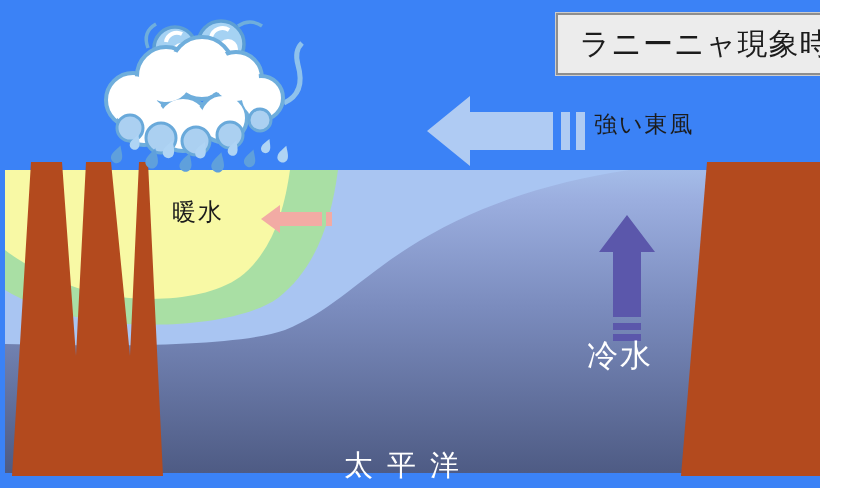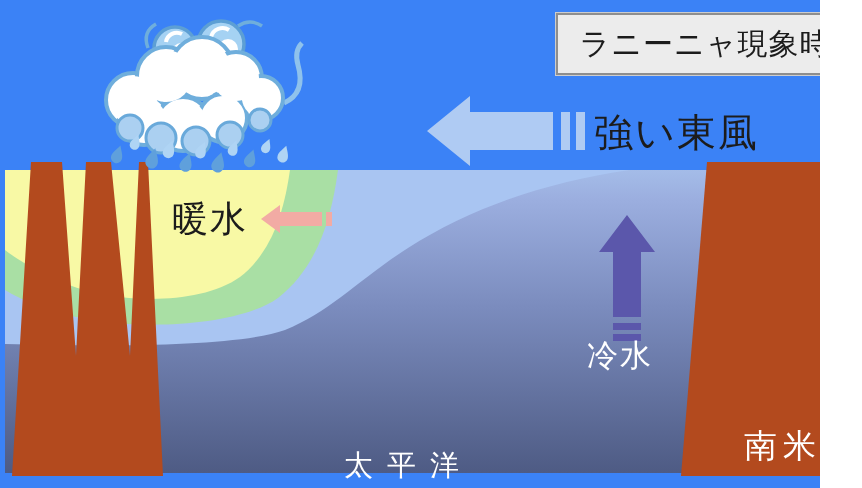--- a/index.html
+++ b/index.html
@@ -10,22 +10,22 @@
   .stage svg{display:block;}
   .scene{position:absolute;left:0;top:0;z-index:1;}
   .cloud{position:absolute;left:78px;top:8px;z-index:2;}
   .label{position:absolute;z-index:3;white-space:nowrap;color:#1c1c1c;line-height:1.1;}
   .title-box{
     position:absolute;left:556px;top:13px;width:294px;height:58px;z-index:3;
     background:#ECECEC;border:2px solid #8E8E8E;box-shadow:0 0 0 1px #cdcdcd;
     display:flex;align-items:center;justify-content:center;
     font-size:30px;color:#1c1c1c;letter-spacing:1px;
   }
-  .wind-label{left:594px;top:112px;font-size:39px;letter-spacing:2px;text-align:center;}
-  .warm-label{left:172px;top:199px;font-size:36px;letter-spacing:2px;}
+  .wind-label{left:594px;top:112px;font-size:23px;letter-spacing:2px;text-align:center;}
+  .warm-label{left:172px;top:199px;font-size:24px;letter-spacing:2px;}
   .cold-label{left:587px;top:339px;font-size:31px;color:#ffffff;letter-spacing:2px;}
   .indonesia-label{left:10px;top:430px;font-size:31px;color:#ffffff;letter-spacing:1px;}
   .pacific-label{left:344px;top:450px;font-size:29px;color:#ffffff;letter-spacing:14px;}
   .southamerica-label{left:744px;top:428px;font-size:33px;color:#ffffff;letter-spacing:6px;}
 </style>
 </head>
 <body>
 
 <div class="stage">
 
@@ -128,15 +128,14 @@
 
   <div class="title-box">
     <span>ラニーニャ現象時</span>
   </div>
 
   <div class="label wind-label">強い東風</div>
   <div class="label warm-label">暖水</div>
   <div class="label cold-label">冷水</div>
 
   <div class="label pacific-label">太平洋</div>
-  <div class="label southamerica-label">南米</div>
 
 </div>
 
 </body></html>

